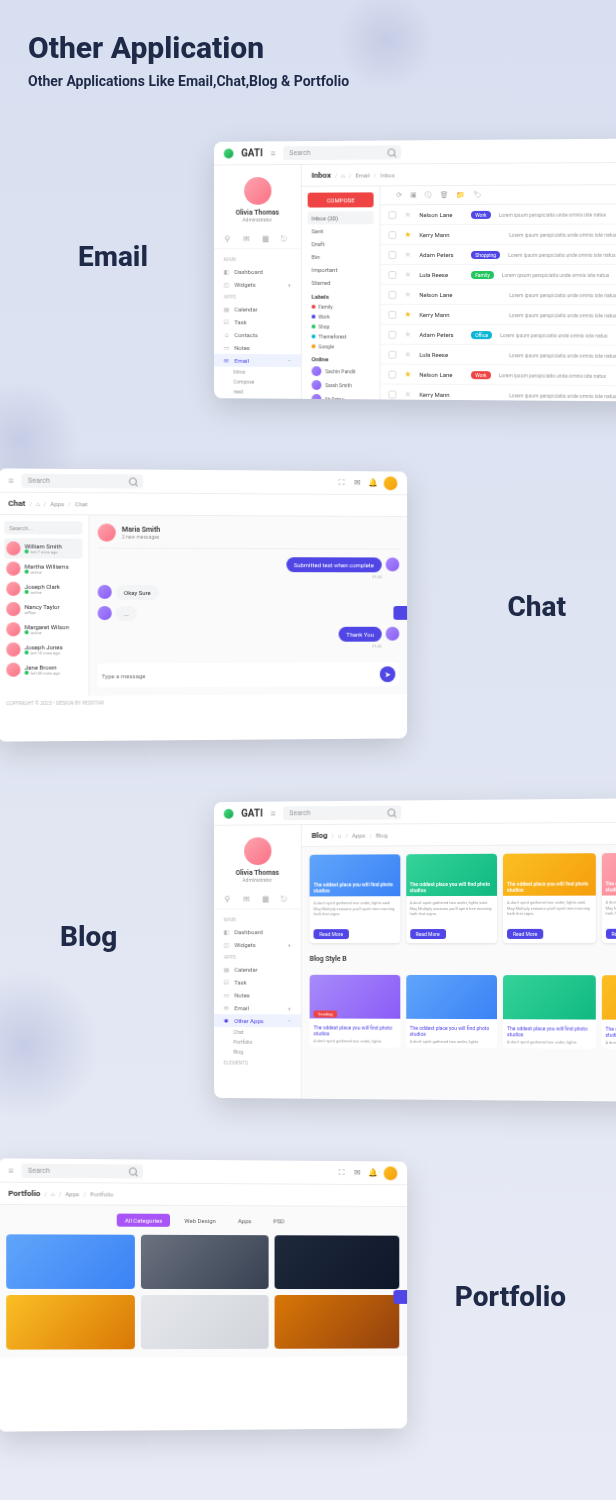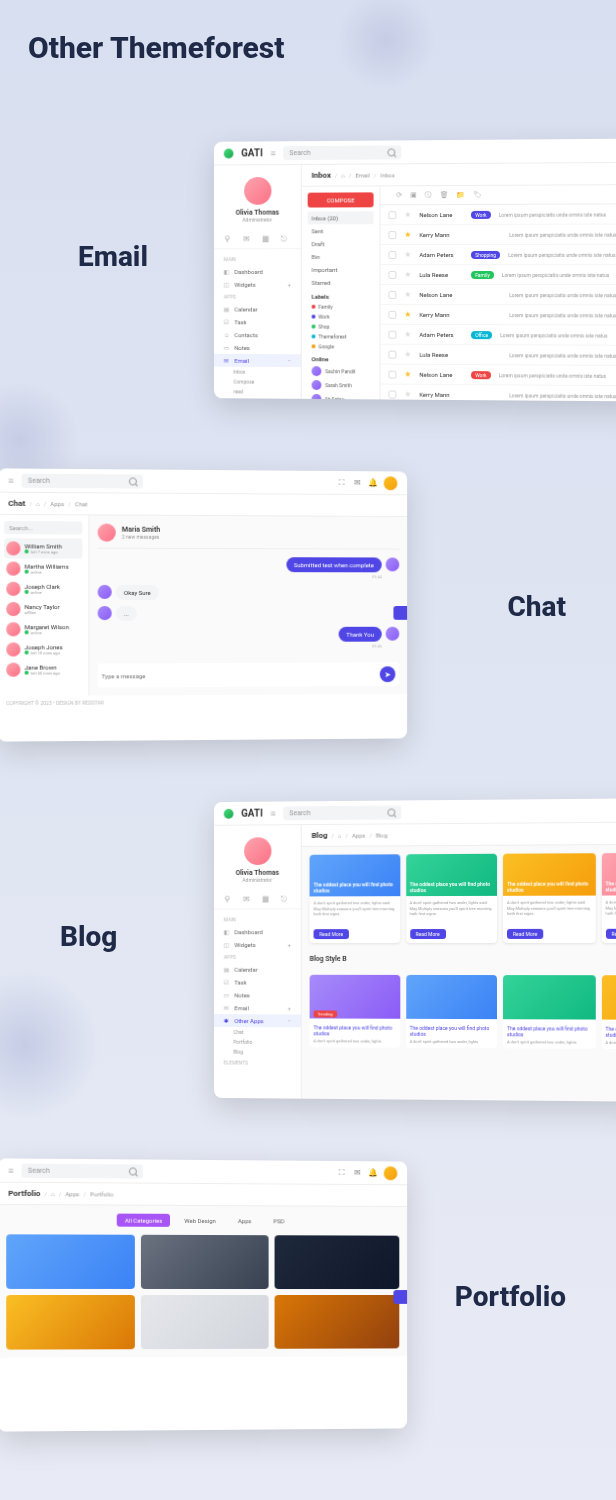--- a/index.html
+++ b/index.html
@@ -129,21 +129,22 @@
 .footer{font-size:5px;color:#bbb;padding:4px 8px}
 </style>
 </head>
 <body>
 
 <div class="bg-circle c1"></div>
 <div class="bg-circle c2"></div>
 <div class="bg-circle c3"></div>
 
 <div class="hero">
-  <h1>Other Themeforest</h1>
+  <h1>Other Application</h1>
+  <p>Other Applications Like Email,Chat,Blog &amp; Portfolio</p>
 </div>
 
 <div class="section-label email">Email</div>
 <div class="section-label chat">Chat</div>
 <div class="section-label blog">Blog</div>
 <div class="section-label portfolio">Portfolio</div>
 
 <div class="shot email-shot">
   <div class="topbar">
     <span class="logo-dot"></span>

